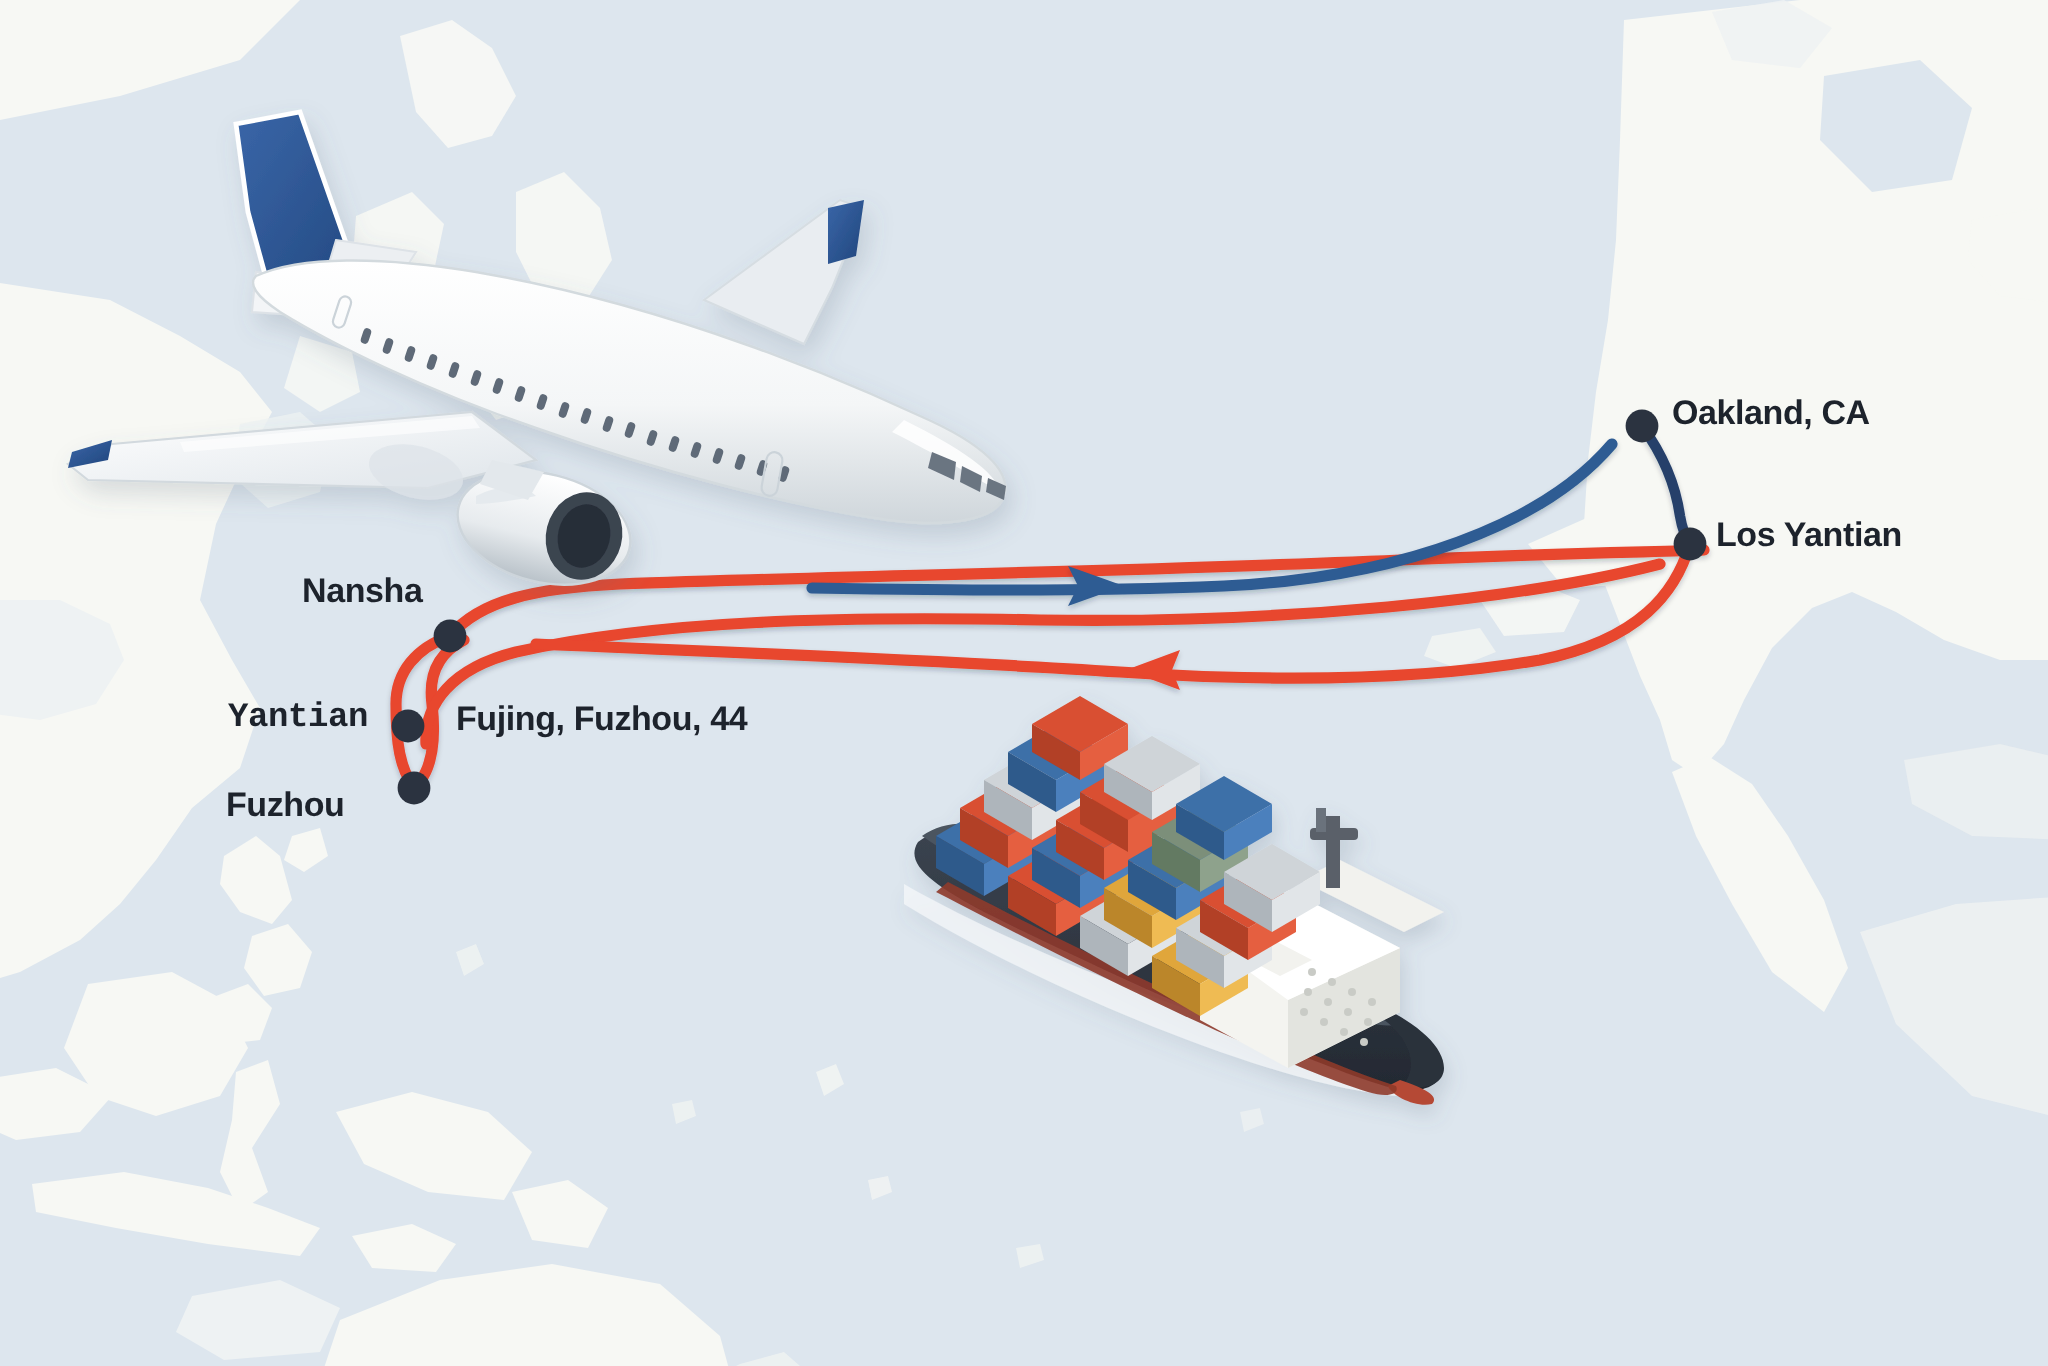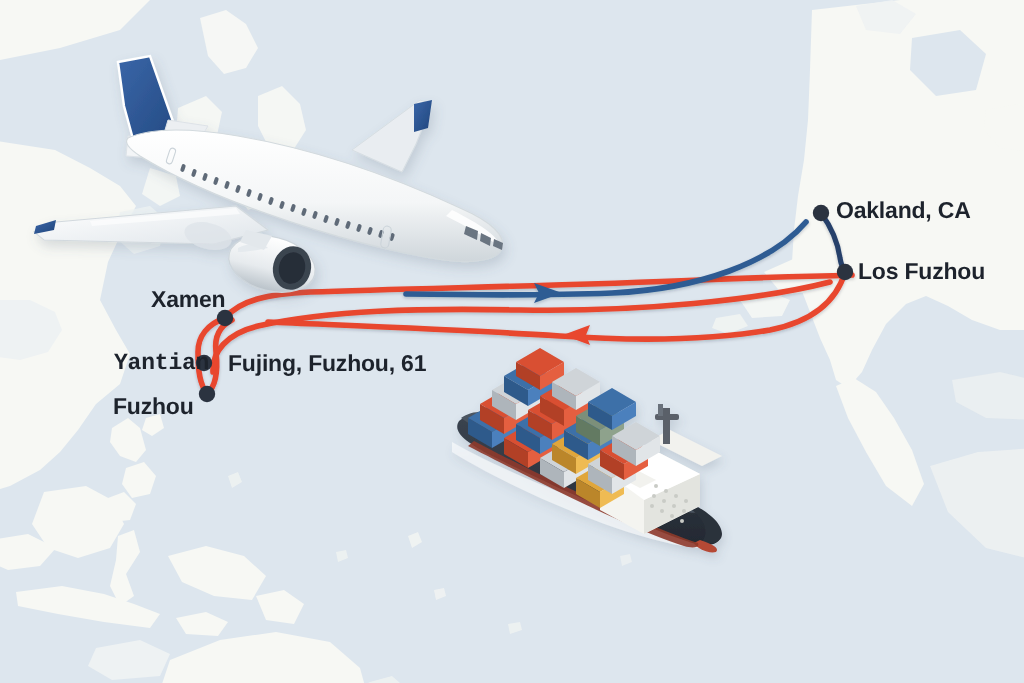--- a/index.html
+++ b/index.html
@@ -12,21 +12,21 @@
   #stage{position:relative;width:1024px;height:683px;overflow:hidden;}
   #stage svg.layer{position:absolute;left:0;top:0;width:1024px;height:683px;display:block;}
   .lbl{
     position:absolute;
     color:#1d232c;
     font-weight:700;
     letter-spacing:-0.2px;
     white-space:nowrap;
     text-rendering:geometricPrecision;
   }
-  .lbl-25{font-size:23px;}
+  .lbl-25{font-size:17px;}
   .node-dot{fill:#2b3340;}
   .sea{fill:#dde6ee;}
   .land{fill:#f7f8f4;}
   .land-sh{fill:#eef2f3;}
 </style>
 </head>
 <body>
 
 <div id="stage">
 
@@ -375,20 +375,20 @@
   <svg class="layer" viewBox="0 0 1024 683">
     <g>
       <circle class="node-dot" cx="225" cy="318" r="8.2"></circle>
     </g>
     <circle class="node-dot" cx="204" cy="363" r="8.2"></circle>
     <circle class="node-dot" cx="207" cy="394" r="8.2"></circle>
     <circle class="node-dot" cx="821" cy="213" r="8.2"></circle>
     <circle class="node-dot" cx="845" cy="272" r="8.2"></circle>
   </svg>
 
-  <div class="lbl lbl-25" style="left:151px;top:286px;">Xamen</div>
+  <div class="lbl lbl-25" style="left:151px;top:286px;">Nansha</div>
   <div class="lbl lbl-25" style="left:114px;top:350px;font-family:Liberation Mono, monospace;">Yantian</div>
   <div class="lbl lbl-25" style="left:113px;top:393px;">Fuzhou</div>
   <div class="lbl lbl-25" style="left:836px;top:197px;">Oakland, CA</div>
-  <div class="lbl lbl-25" style="left:858px;top:258px;">Los Fuzhou</div>
-  <div class="lbl lbl-25" style="left:228px;top:350px;">Fujing, Fuzhou, 61</div>
+  <div class="lbl lbl-25" style="left:858px;top:258px;">Los Yantian</div>
+  <div class="lbl lbl-25" style="left:228px;top:350px;">Fujing, Fuzhou, 44</div>
 
 </div>
 
 </body></html>

